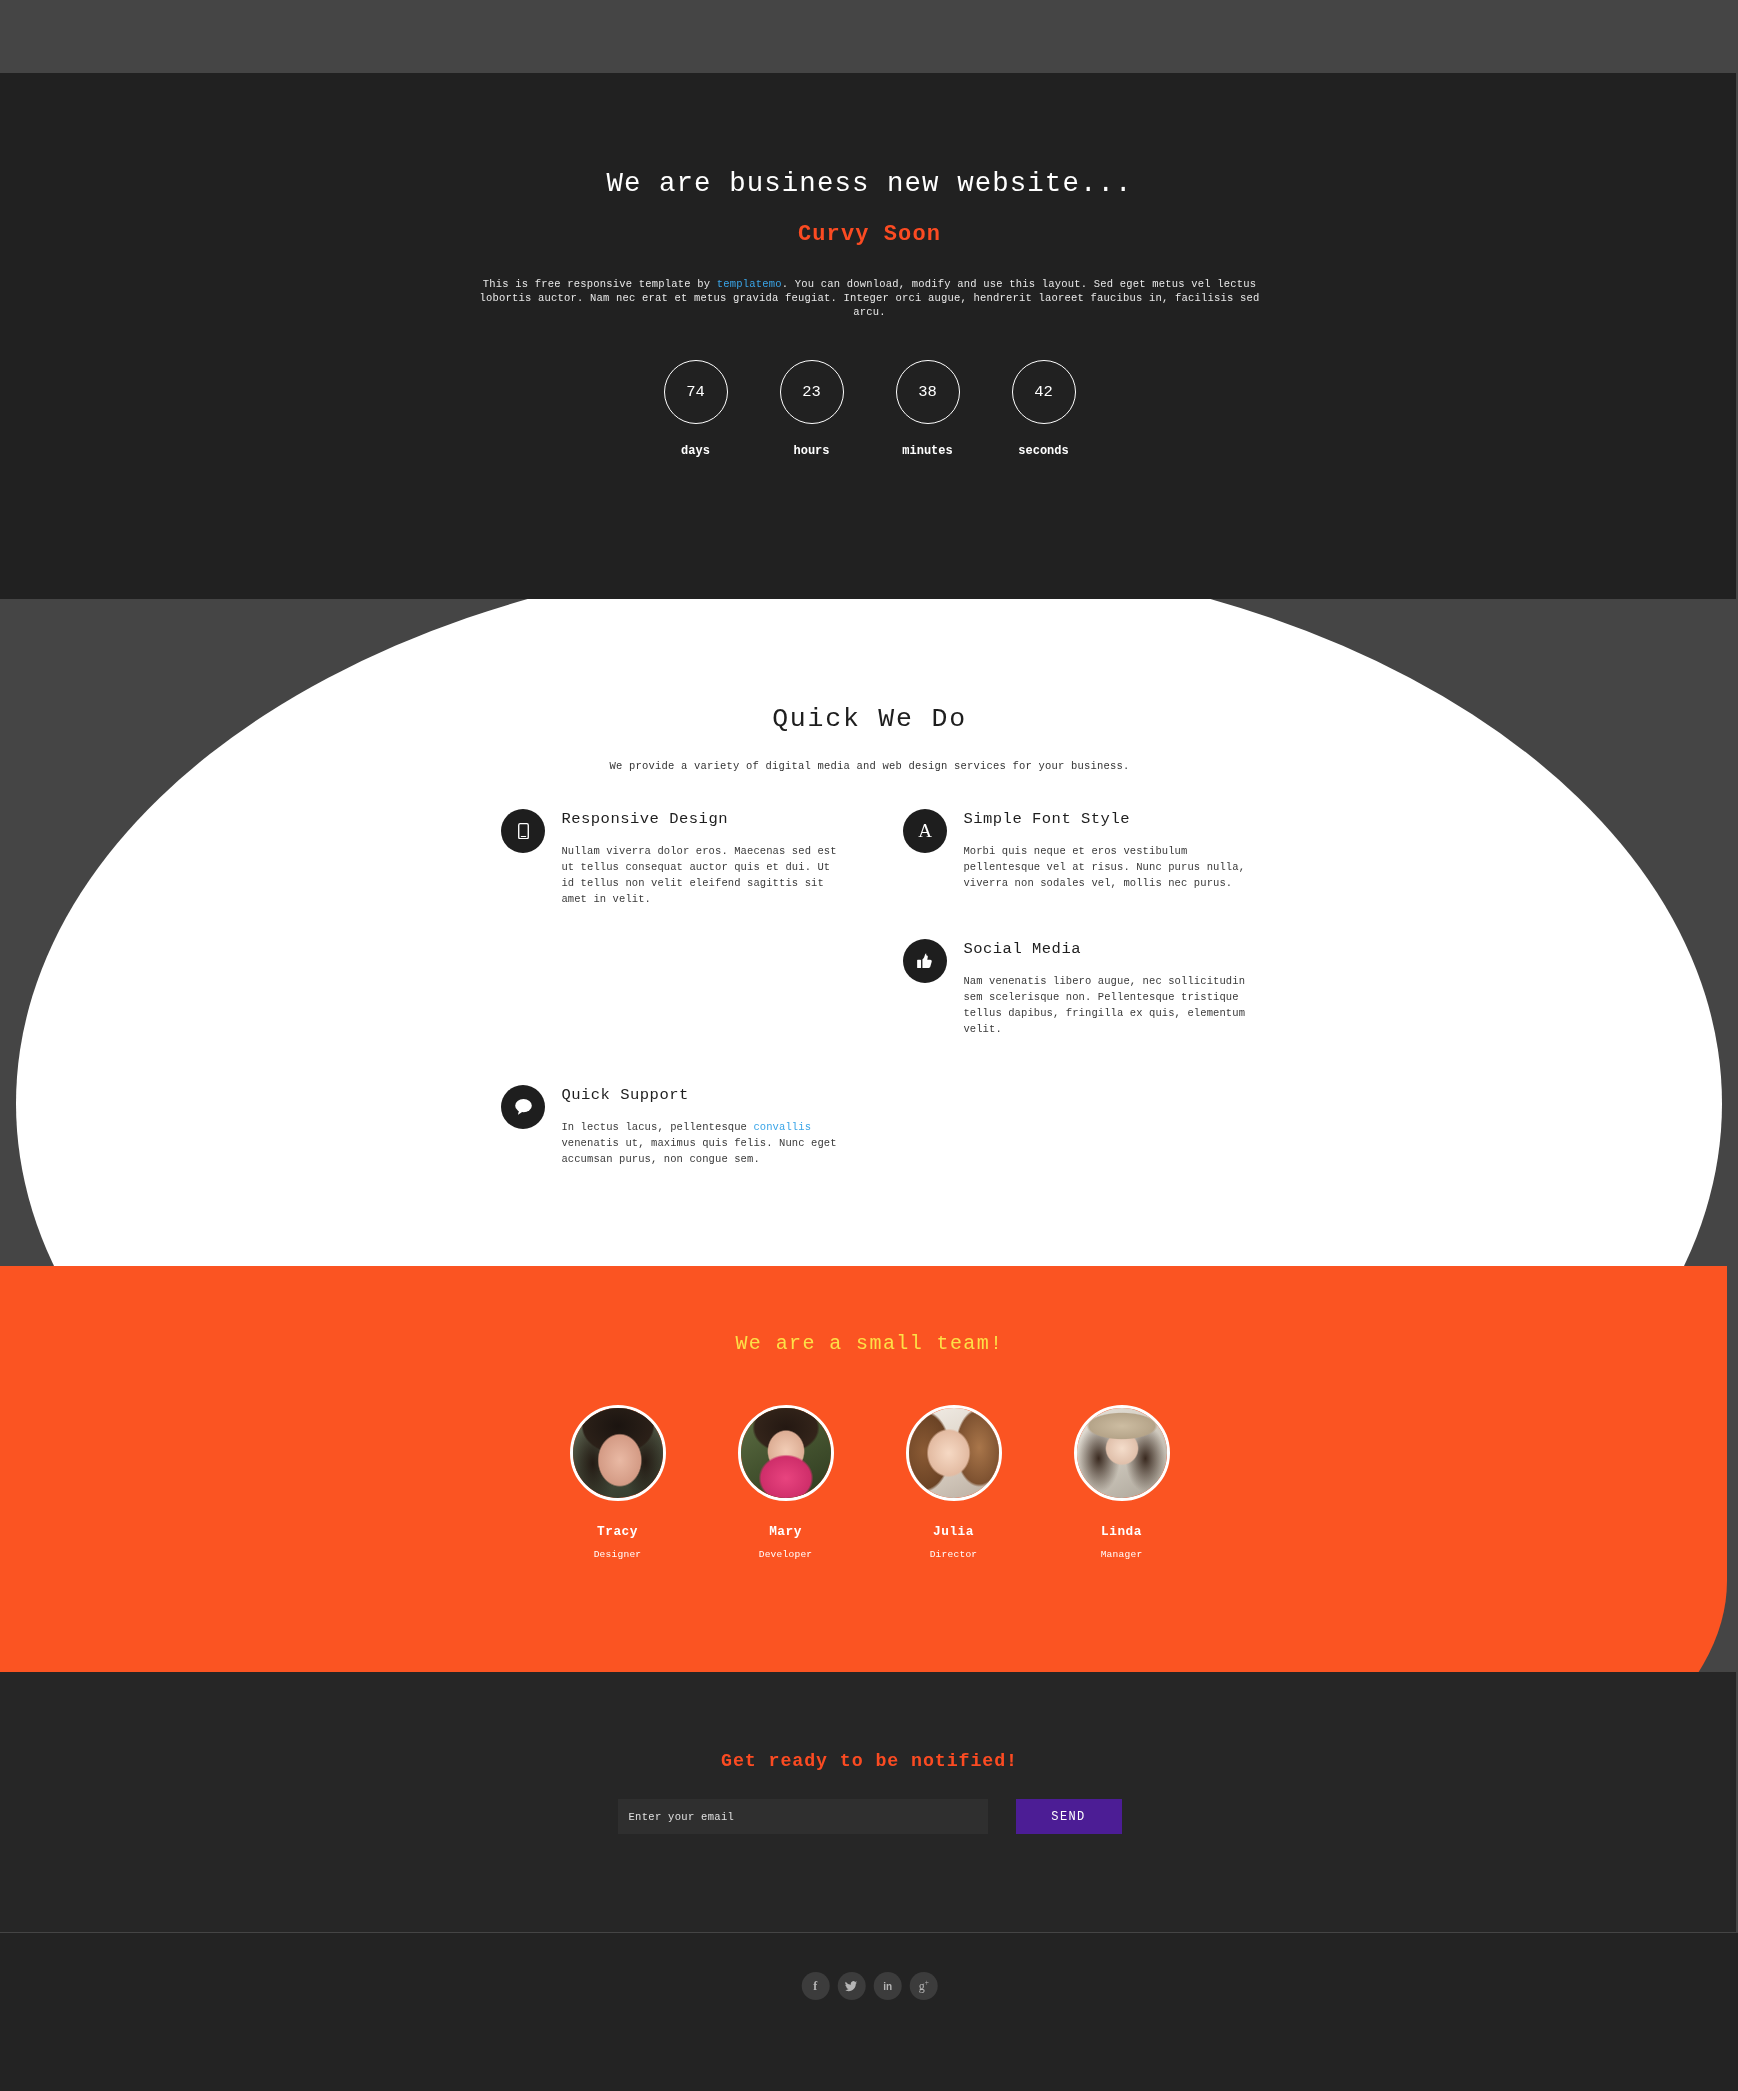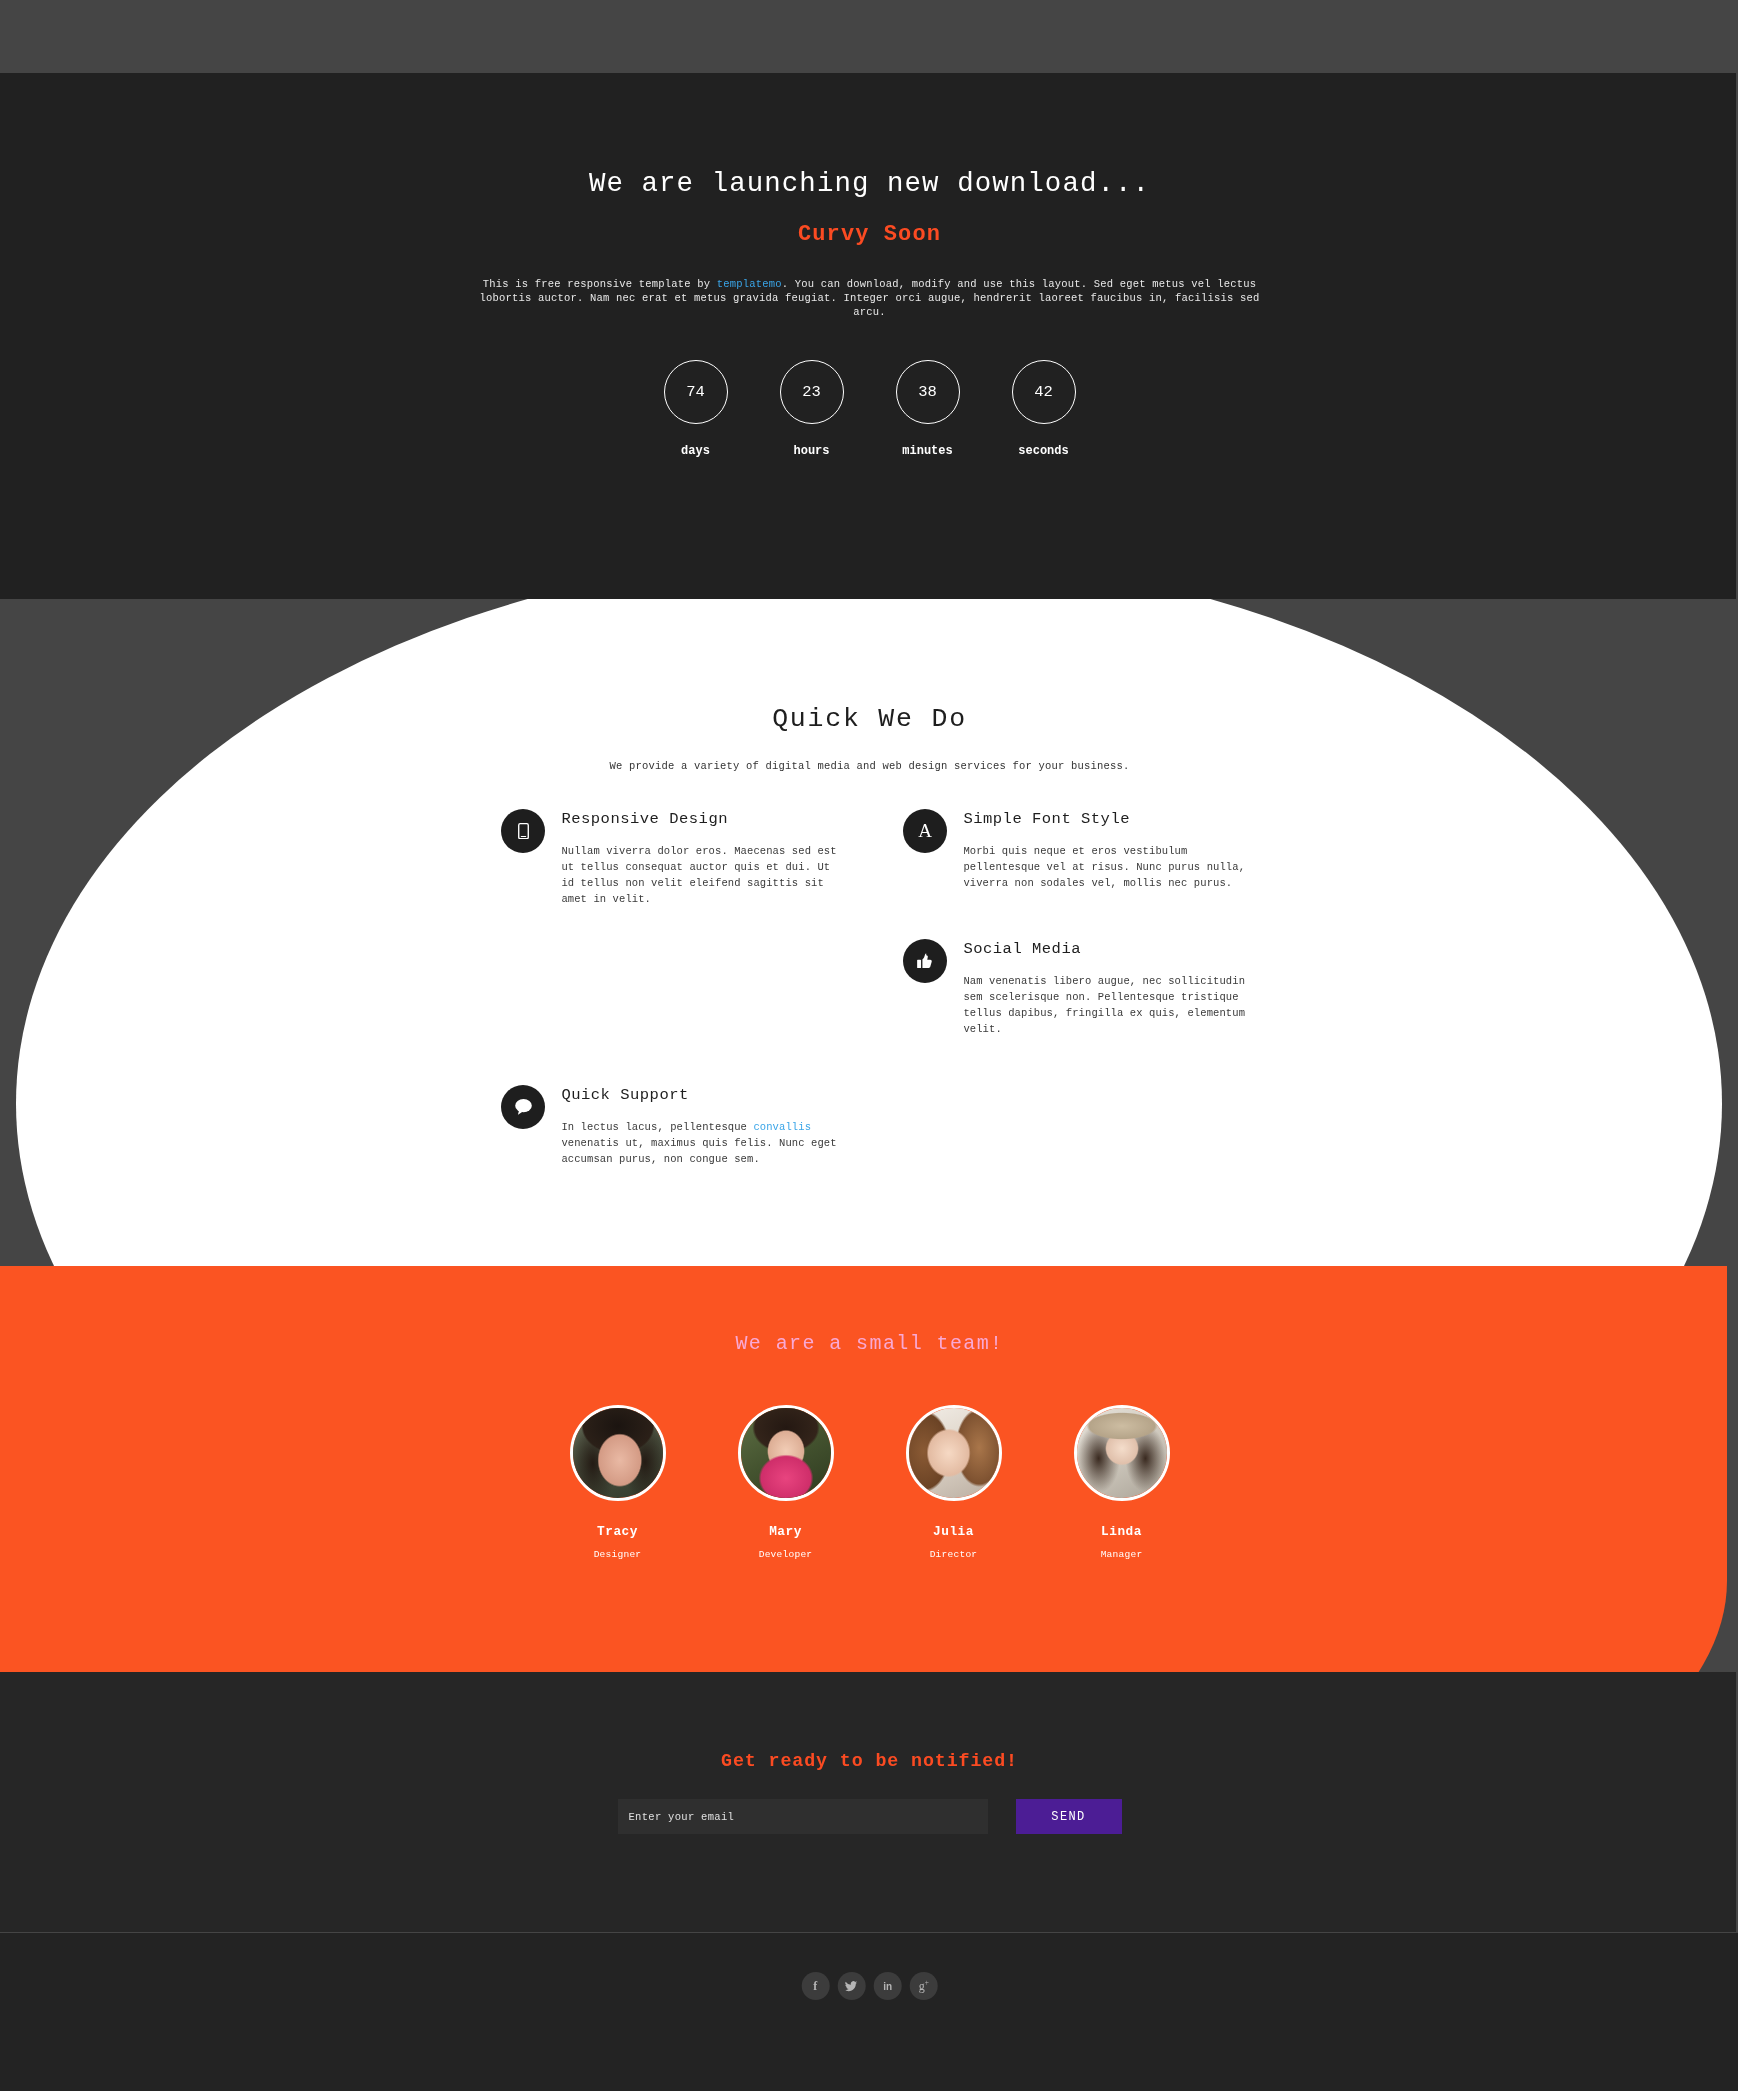--- a/index.html
+++ b/index.html
@@ -182,21 +182,21 @@
     background: #fb5422;
     border-radius: 0 0 58% 58% / 0 0 45% 45%;
   }
   .team-inner { position: absolute; top: 0; left: 0; width: 100%; height: 100%; }
   .team-title {
     position: absolute;
     top: 66px; left: 0; width: 100%;
     text-align: center;
     font-size: 20px;
     font-weight: normal;
-    color: #f9a8d4;
+    color: #fde047;
     letter-spacing: 1.4px;
   }
   .team-list {
     position: absolute;
     top: 139px; left: 50%;
     transform: translateX(-50%);
     display: flex;
     gap: 28px;
   }
   .member { width: 140px; text-align: center; }
@@ -323,21 +323,21 @@
 </head>
 <body>
 
 <div class="page">
 
   <div class="top-strip"></div>
 
   <section class="hero">
     <div class="hero-shape"></div>
     <div class="hero-inner">
-      <h1 class="hero-title">We are launching new download...</h1>
+      <h1 class="hero-title">We are business new website...</h1>
       <h2 class="hero-sub">Curvy Soon</h2>
       <p class="hero-para">
         <span>This is free responsive template by </span><a href="#">templatemo</a><span>. You can download, modify and use this layout. Sed eget metus vel lectus lobortis auctor. Nam nec erat et metus gravida feugiat. Integer orci augue, hendrerit laoreet faucibus in, facilisis sed arcu.</span>
       </p>
 
       <div class="countdown">
         <div class="cd-item">
           <div class="cd-circle">74</div>
           <div class="cd-label">days</div>
         </div>

